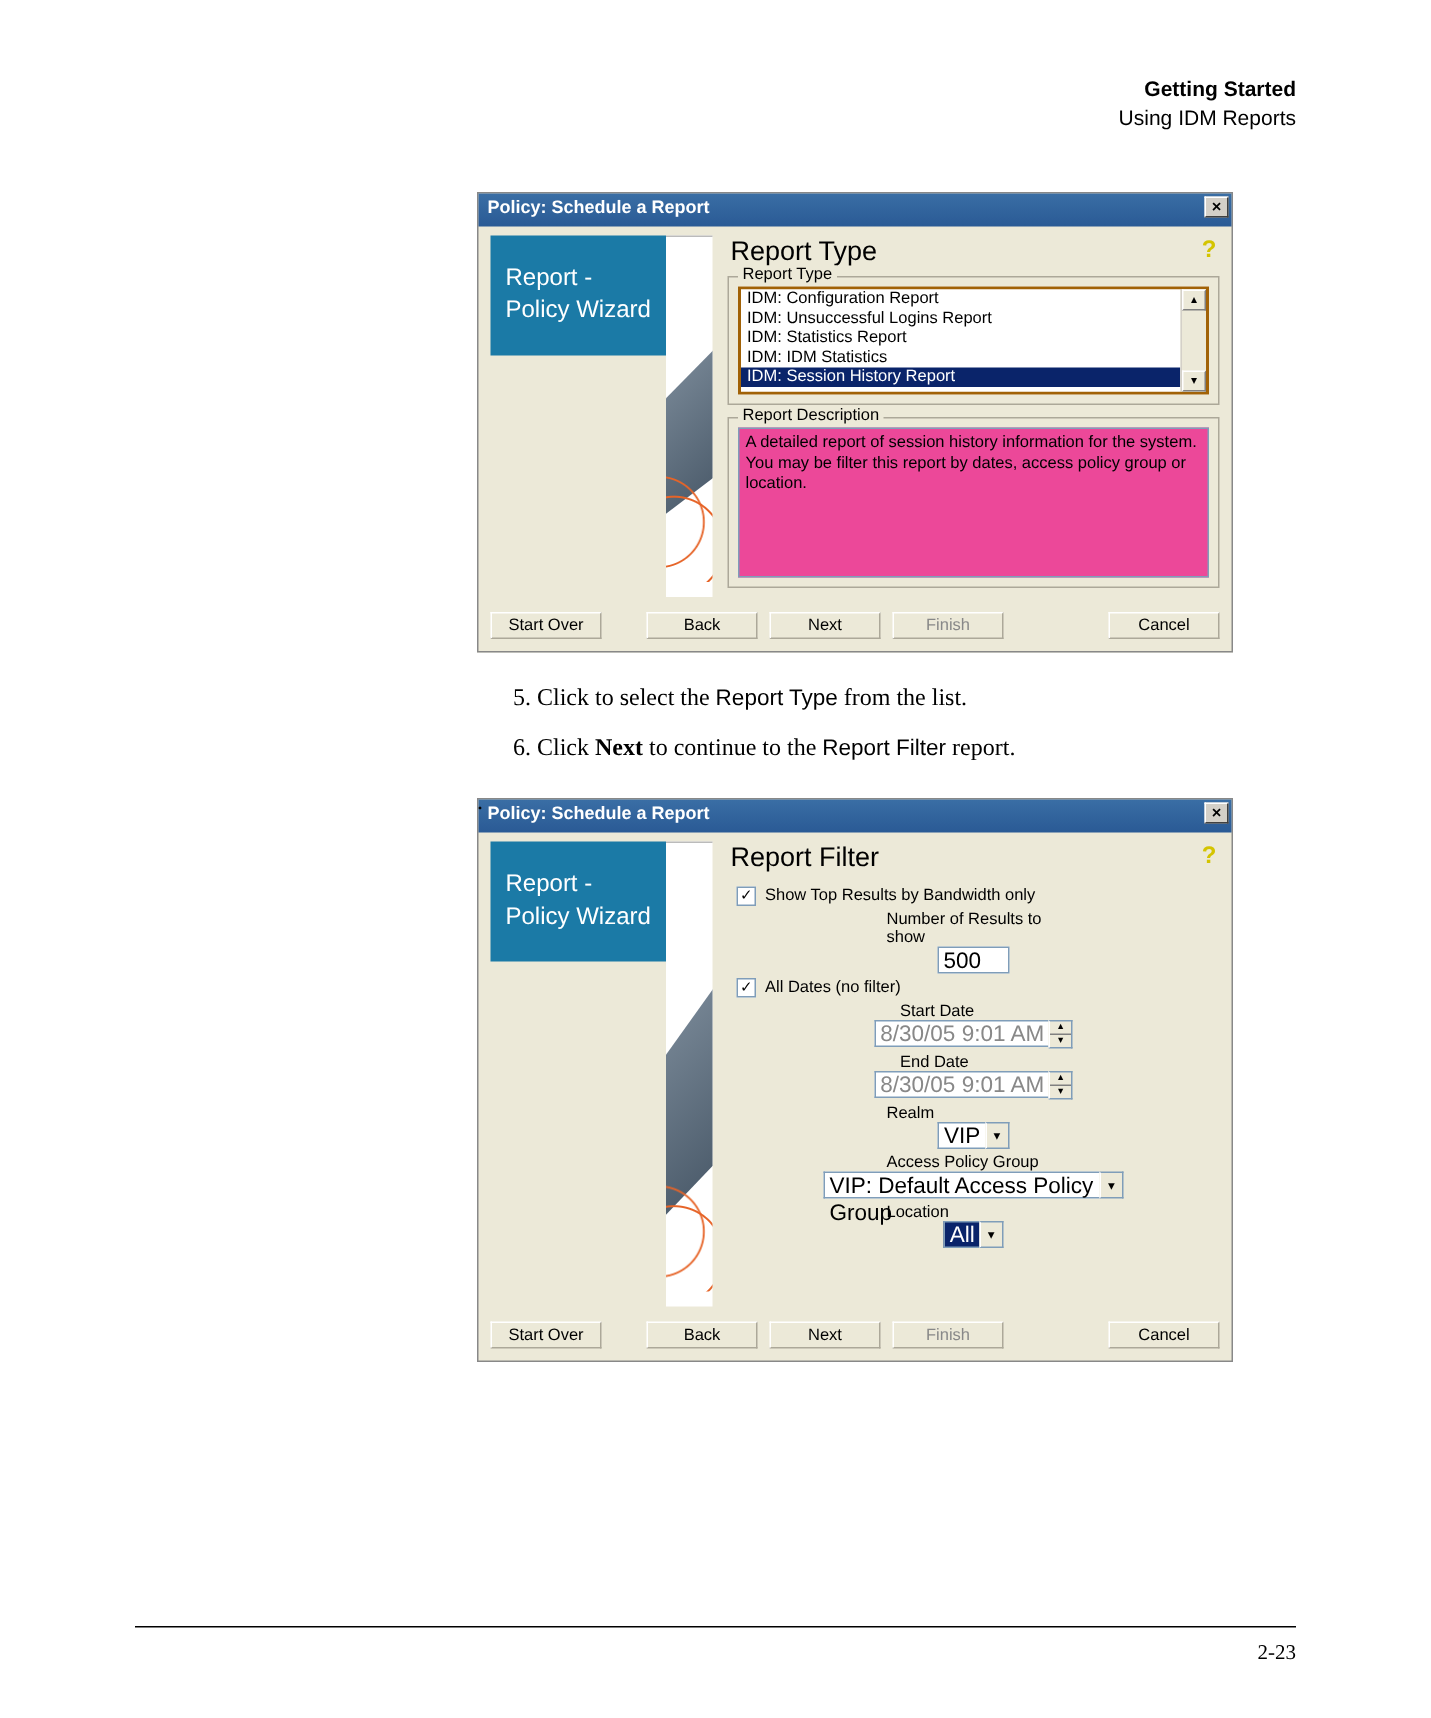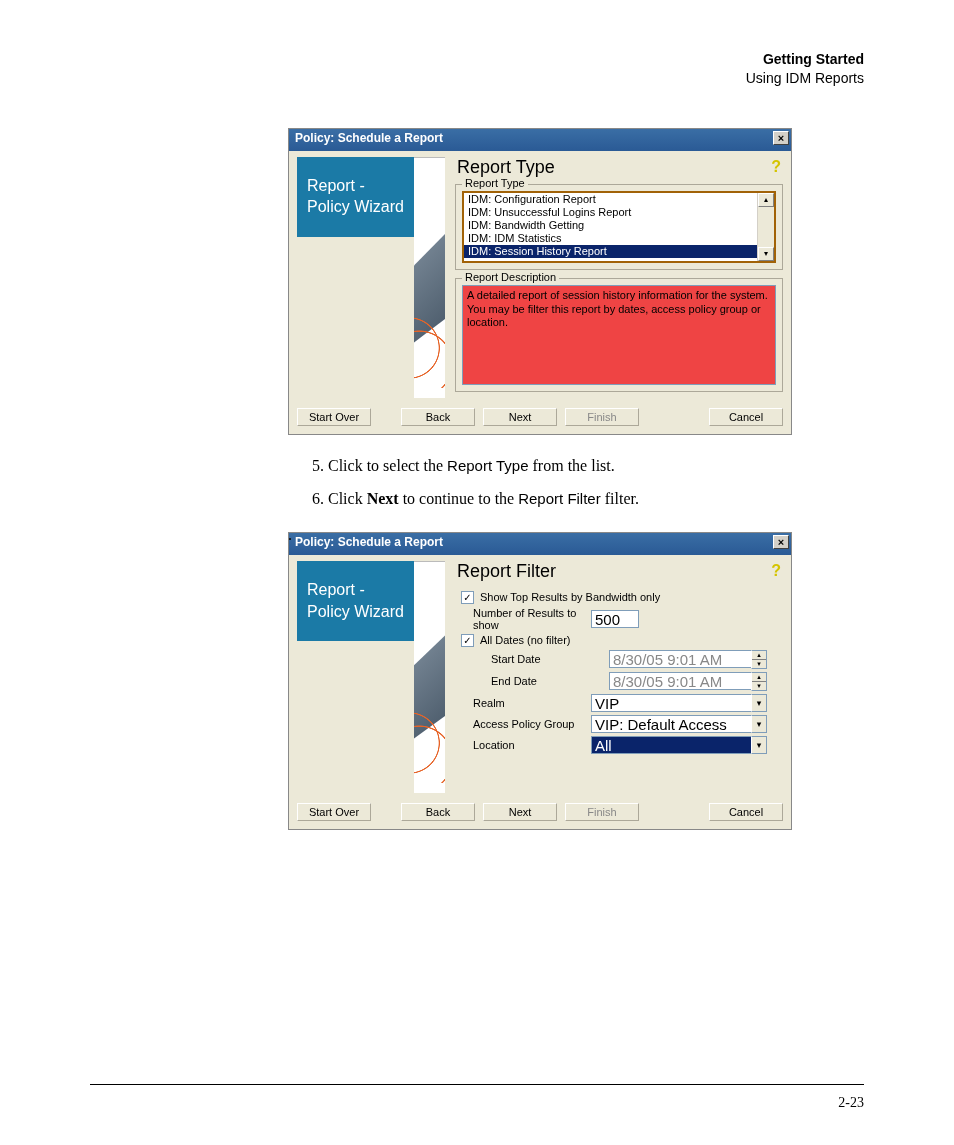--- a/index.html
+++ b/index.html
@@ -7,21 +7,21 @@
     padding: 0;
     background: #fff;
     font-family: Georgia, 'Times New Roman', serif;
     color: #000;
   }
   .page {
     width: 954px;
     height: 1145px;
     position: relative;
     box-sizing: border-box;
-    padding: 50px 90px 40px 88px;
+    padding: 50px 90px 40px 118px;
     border-radius: 21px;
   }
   .header-block {
     text-align: right;
     font-family: Arial, Helvetica, sans-serif;
     font-size: 14px;
     line-height: 1.35;
     margin-bottom: 40px;
   }
   .header-block .bold { font-weight: bold; }
@@ -175,21 +175,21 @@
     border: 1px solid #fff;
     border-right-color: #808080;
     border-bottom-color: #808080;
     font-size: 8px;
     line-height: 12px;
     text-align: center;
     color: #000;
     box-sizing: border-box;
   }
   .descbox {
-    background: #ef4444;
+    background: #ec4899;
     border: 1px solid #7f9db9;
     min-height: 92px;
     padding: 3px 4px;
     font-size: 11px;
     line-height: 1.25;
   }
   .btn-row {
     display: flex;
     padding: 6px 8px 8px 8px;
     font-size: 11px;
@@ -209,20 +209,21 @@
   }
   .btn.disabled { color: #888; }
   .btn-row .spacer { flex: 1; }
   
   
   .form-row {
     display: flex;
     align-items: center;
     margin: 3px 12px;
     font-size: 11px;
+    flex-direction: column;
   }
   .form-row .lbl {
     width: 118px;
     padding-left: 2px;
   }
   .form-row.indent .lbl { padding-left: 20px; width: 118px; }
   .chkrow {
     display: flex;
     align-items: center;
     gap: 6px;
@@ -327,21 +328,21 @@
           <div class="main-title-row">
             <div class="main-title">Report Type</div>
             <div class="help-icon">?</div>
           </div>
           <div class="groupbox">
             <span class="gb-label">Report Type</span>
             <div class="listbox-wrap">
               <div class="listbox">
                 <div class="item">IDM: Configuration Report</div>
                 <div class="item">IDM: Unsuccessful Logins Report</div>
-                <div class="item">IDM: Bandwidth Getting</div>
+                <div class="item">IDM: Statistics Report</div>
                 <div class="item">IDM: IDM Statistics</div>
                 <div class="item selected">IDM: Session History Report</div>
               </div>
               <div class="vscroll">
                 <div class="arrow">▴</div>
                 <div class="arrow">▾</div>
               </div>
             </div>
           </div>
           <div class="groupbox">
@@ -366,21 +367,21 @@
     <li>
       <span>Click to select the </span>
       <span class="uiterm">Report Type</span>
       <span> from the list.</span>
     </li>
     <li>
       <span>Click </span>
       <strong>Next</strong>
       <span> to continue to the </span>
       <span class="uiterm">Report Filter</span>
-      <span> filter.</span>
+      <span> report.</span>
     </li>
   </ol>
   <div class="dotline">.</div>
 
   <div class="screenshot" style="margin-top:6px;">
     <div class="titlebar">
       <span>Policy: Schedule a Report</span>
       <span class="closebtn">×</span>
     </div>
     <div class="dlg-body">

